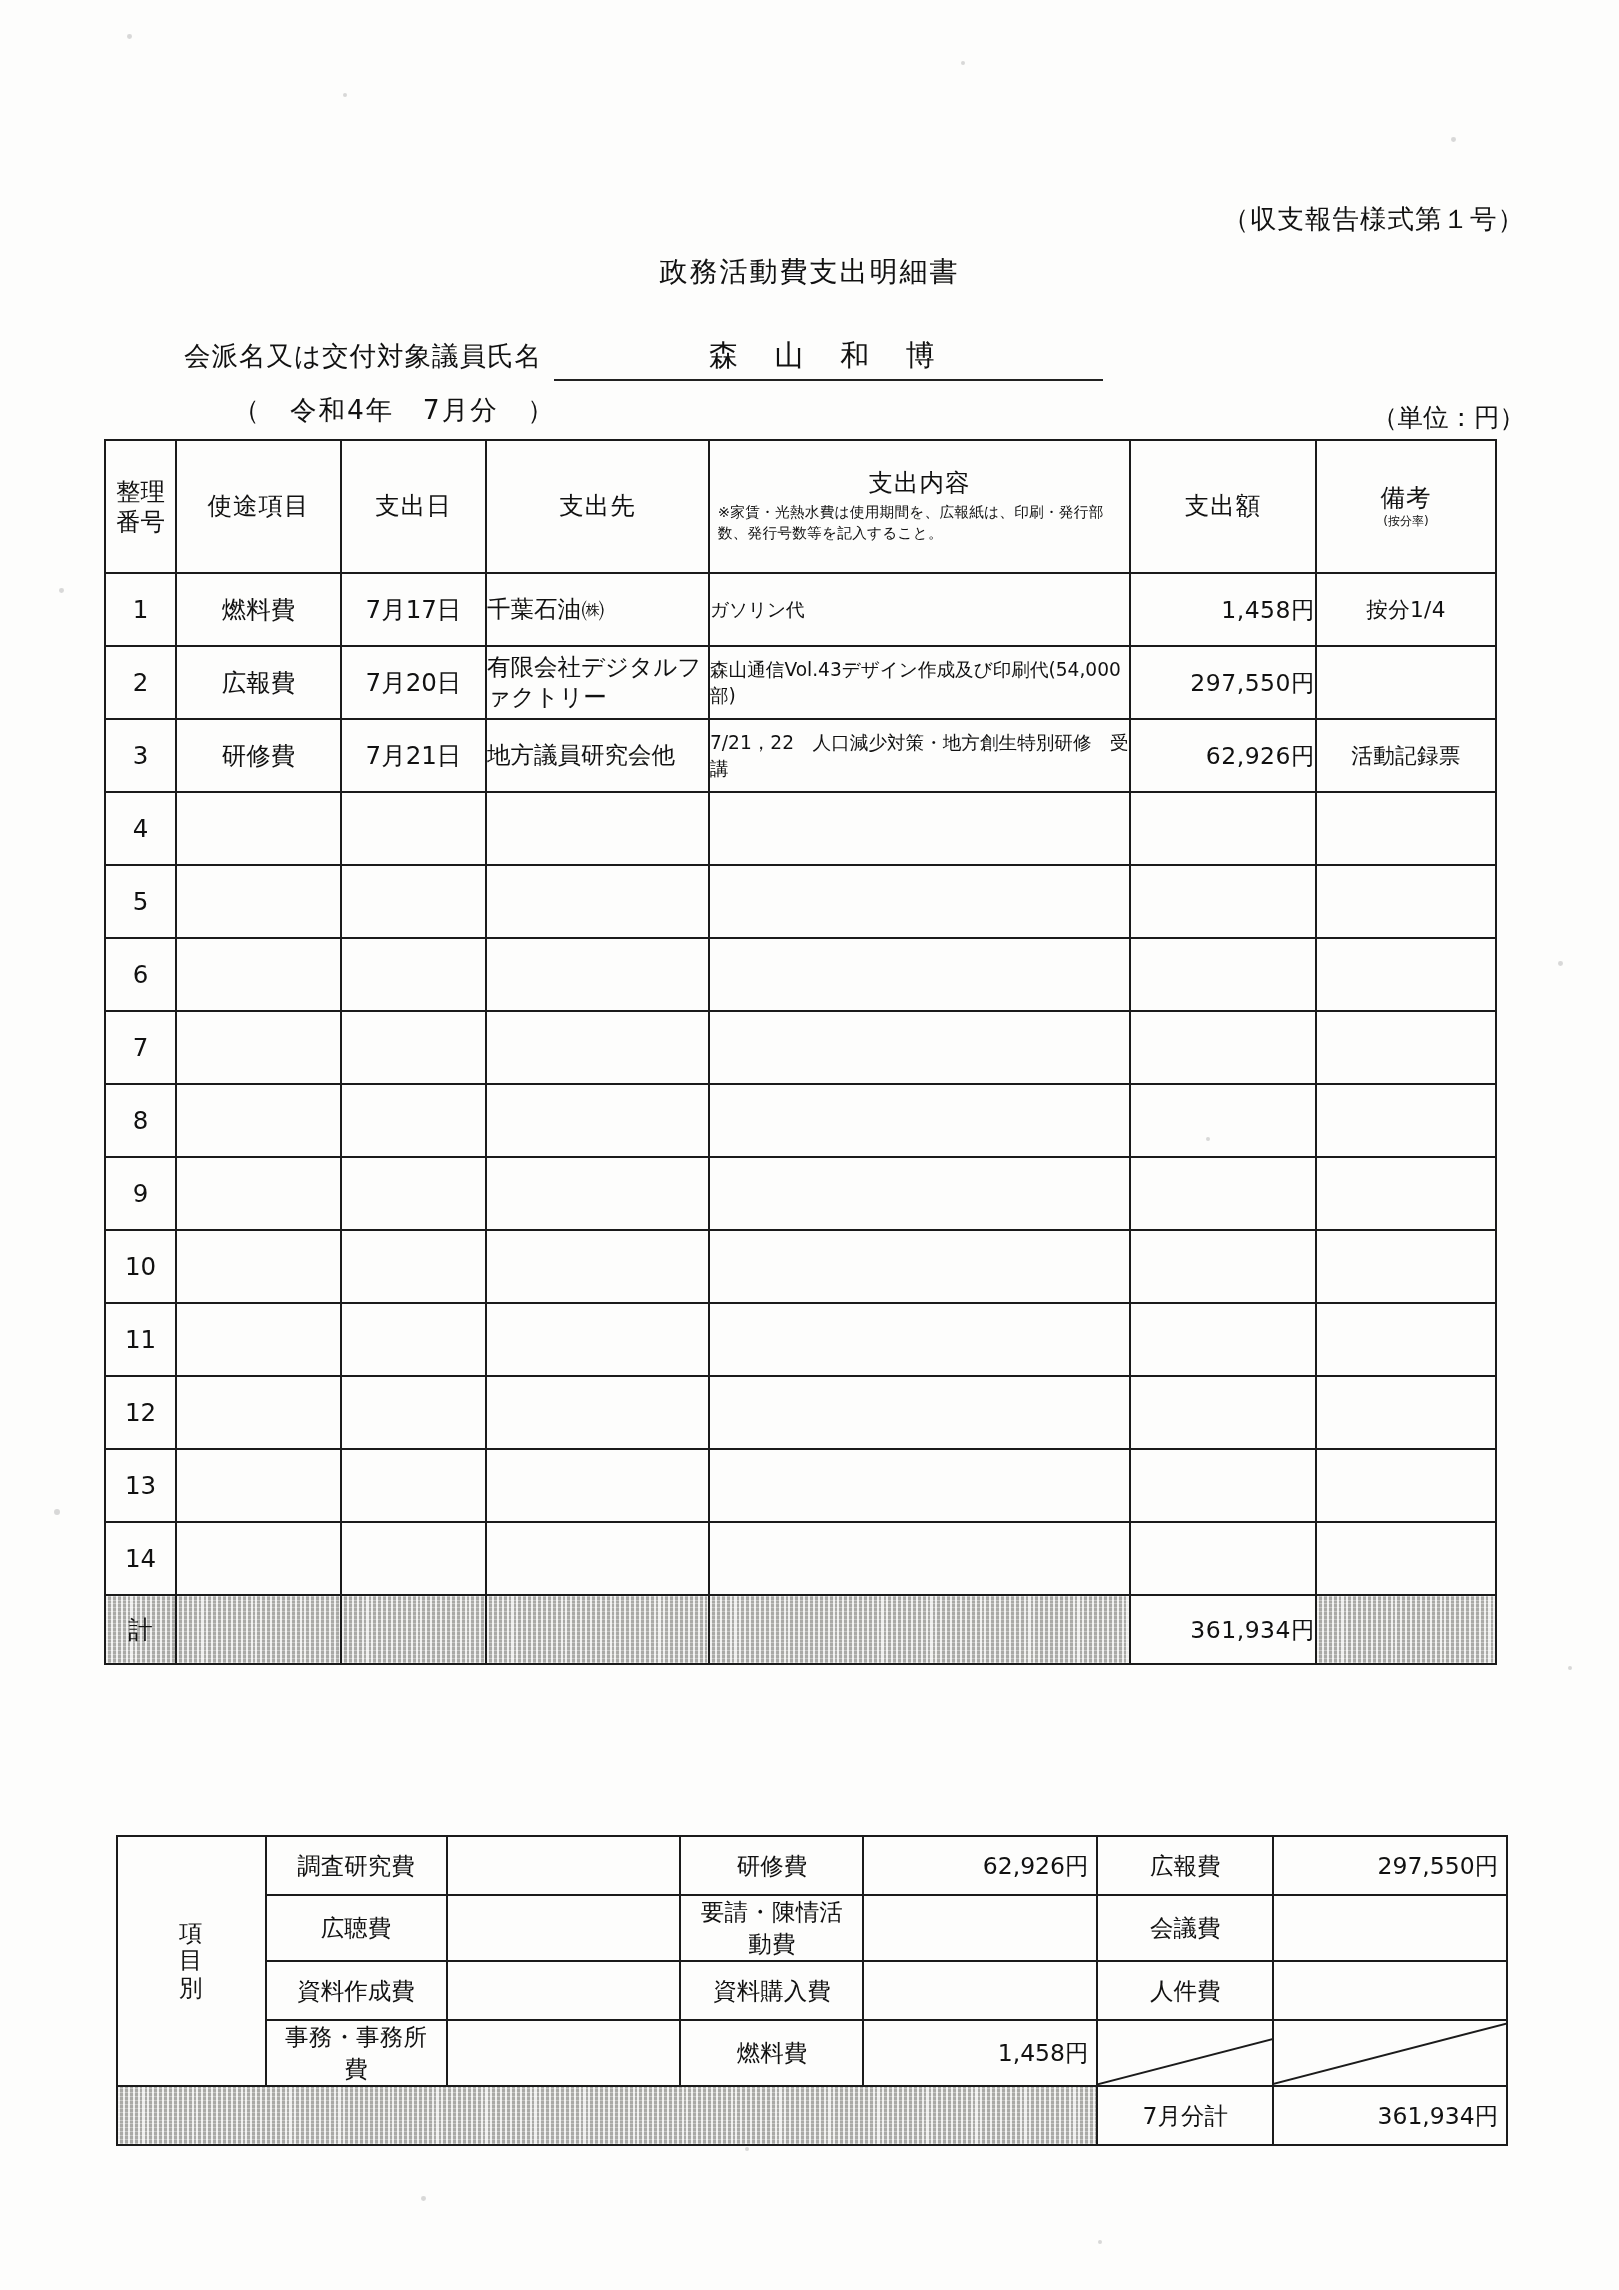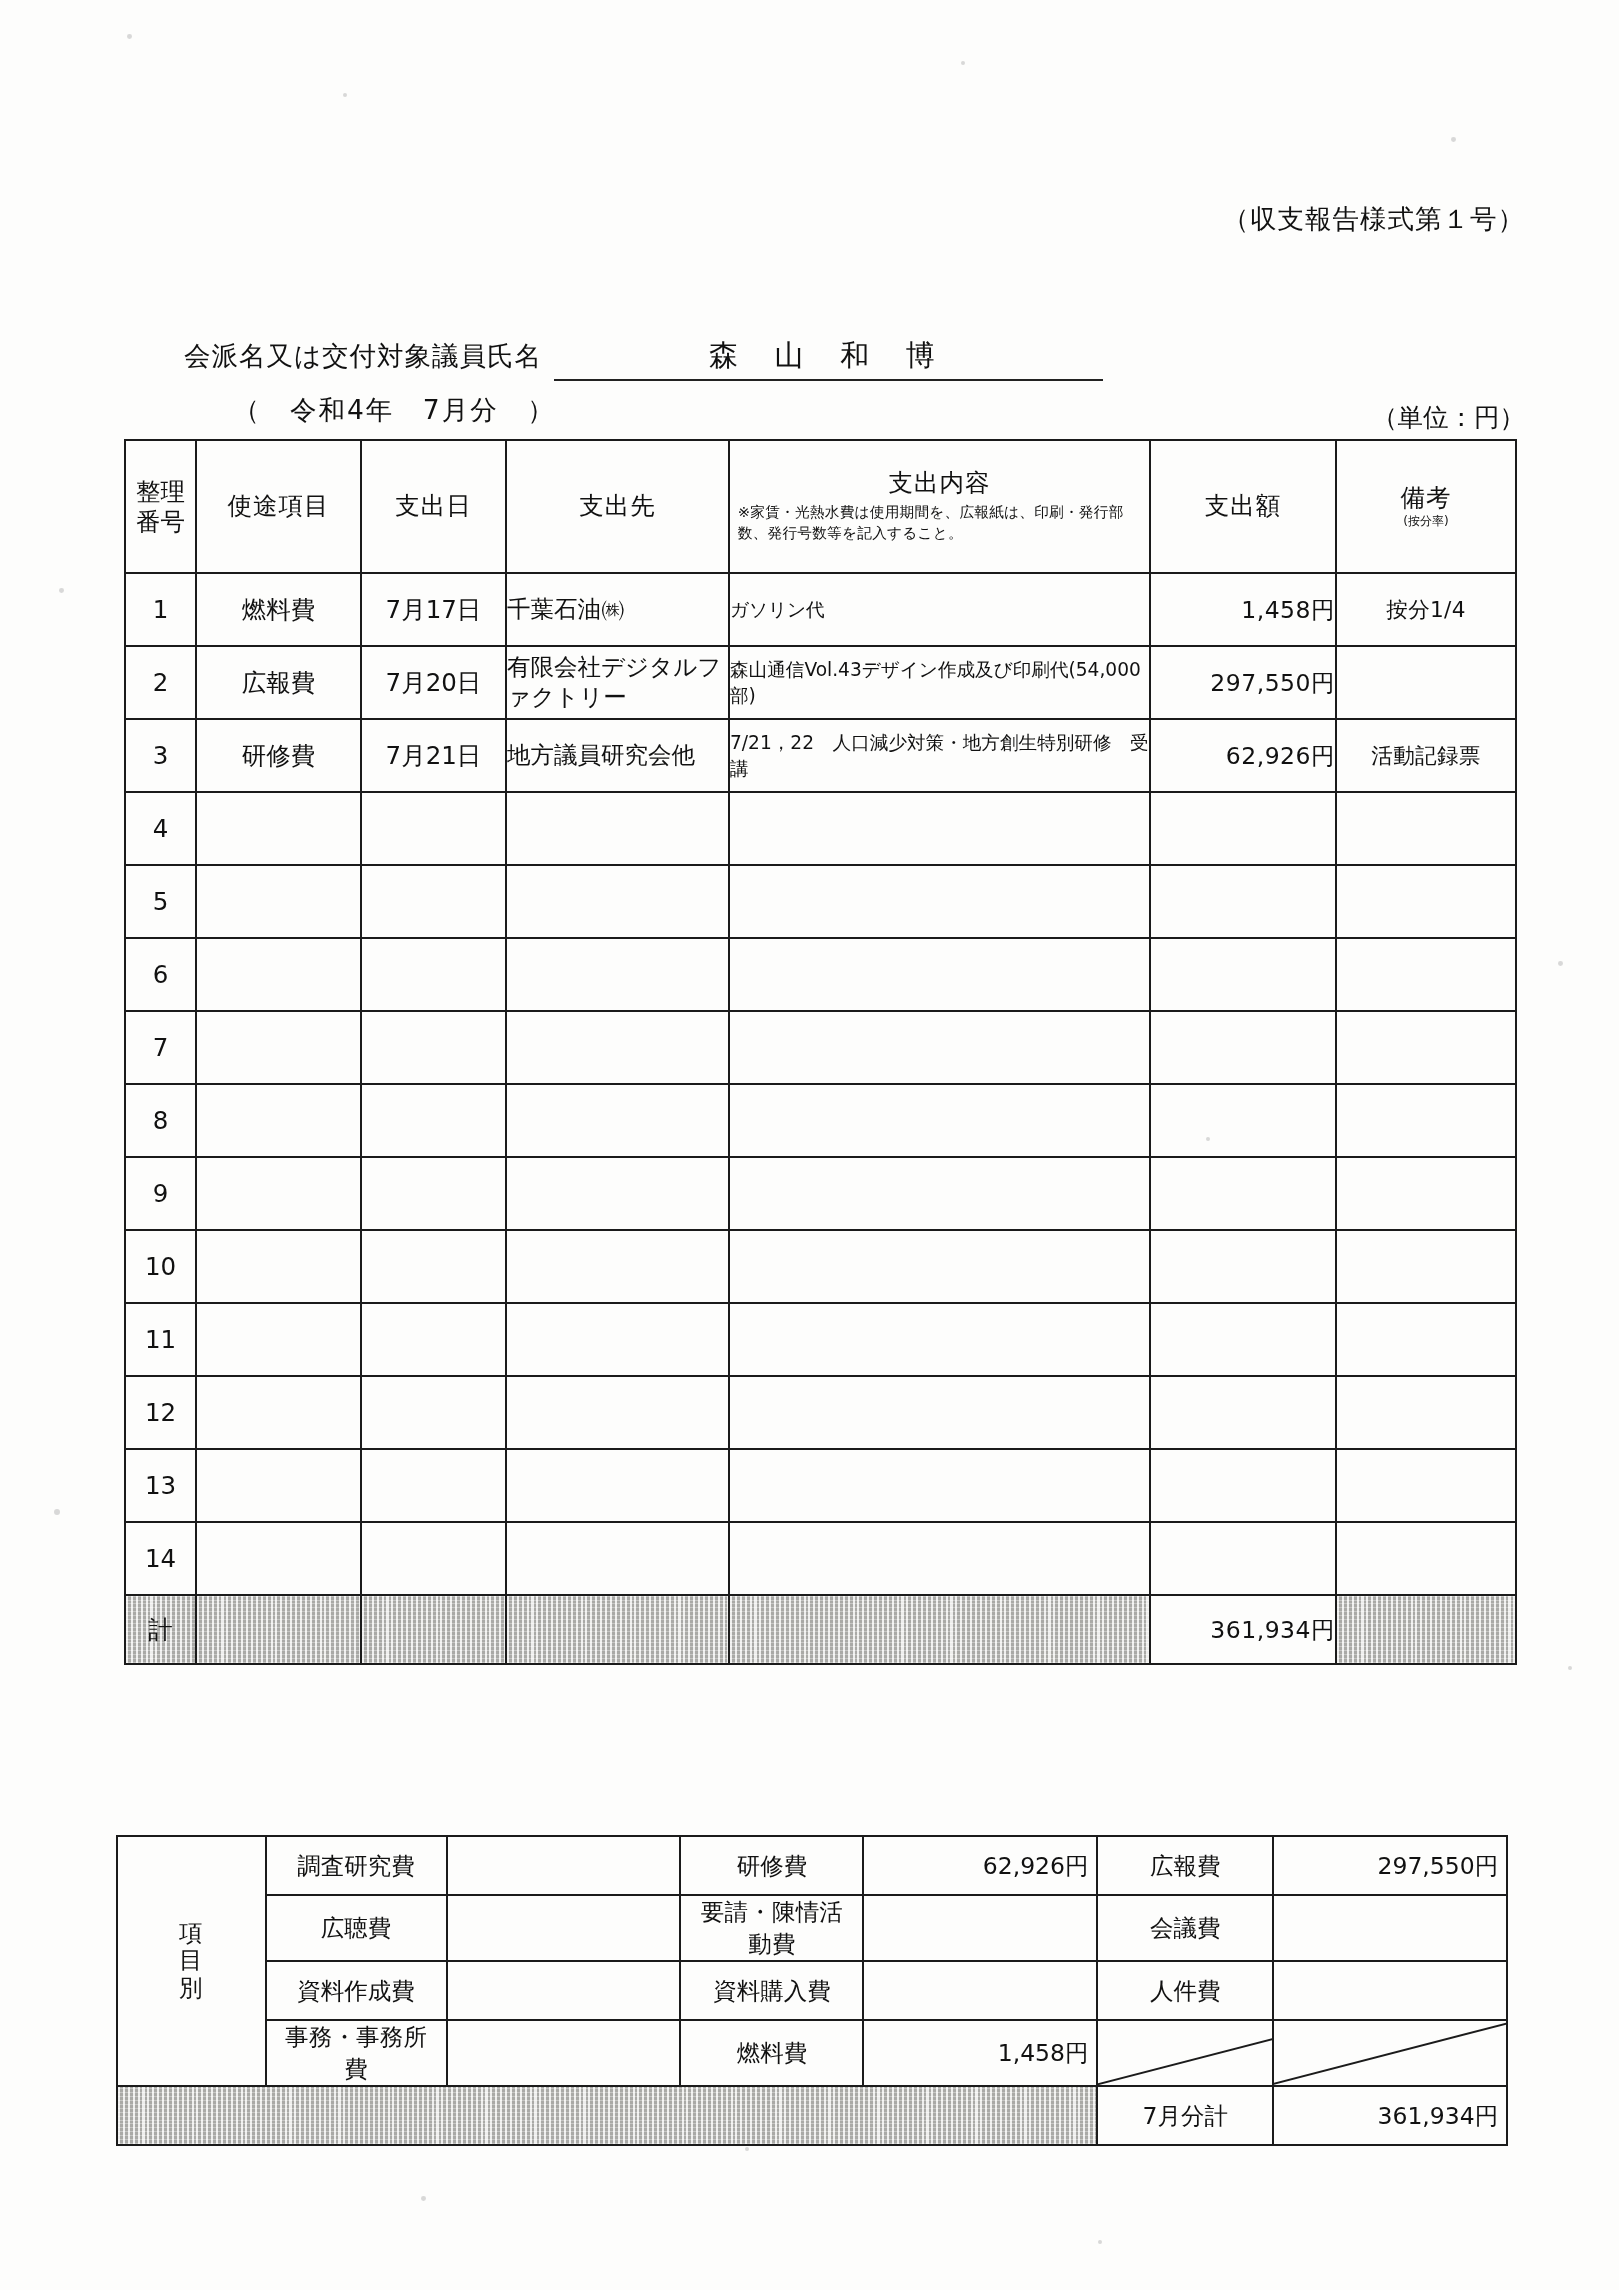--- a/index.html
+++ b/index.html
@@ -73,21 +73,21 @@
   .unit {
     position: absolute;
     right: 94px;
     top: 400px;
     font-size: 25.5px;
   }
 
   
   table.main {
     position: absolute;
-    left: 124px;
+    left: 104px;
     top: 439px;
     width: 1392px;
     border-collapse: collapse;
     table-layout: fixed;
     border-radius: 29px;
   }
   table.main td, table.main th {
     border: 2px solid #1b1b1b;
     padding: 0;
     vertical-align: middle;
@@ -192,20 +192,21 @@
   <div class="speck" style="left:54px;   top:1509px;width:5.9px; height:5.9px;"></div>
   <div class="speck" style="left:1558px; top:961px; width:4.9px; height:4.9px;"></div>
   <div class="speck" style="left:1568px; top:1666px;width:3.9px; height:3.9px;"></div>
   <div class="speck" style="left:421px;  top:2196px;width:4.9px; height:4.9px;"></div>
   <div class="speck" style="left:1098px; top:2240px;width:3.9px; height:3.9px;"></div>
   <div class="speck" style="left:745px;  top:2147px;width:3.9px; height:3.9px;"></div>
   <div class="speck" style="left:1206px; top:1137px;width:3.9px; height:3.9px;"></div>
 
   <div class="form-no">（収支報告様式第１号）</div>
 
+  <div class="doc-title">政務活動費支出明細書</div>
 
   <div class="name-row">
     <span class="name-label">会派名又は交付対象議員氏名</span>
     <span class="name-value">森 山 和 博</span>
   </div>
 
   <div class="period">（　令和4年　7月分　）</div>
   <div class="unit">（単位：円）</div>
 
   <table class="main">

